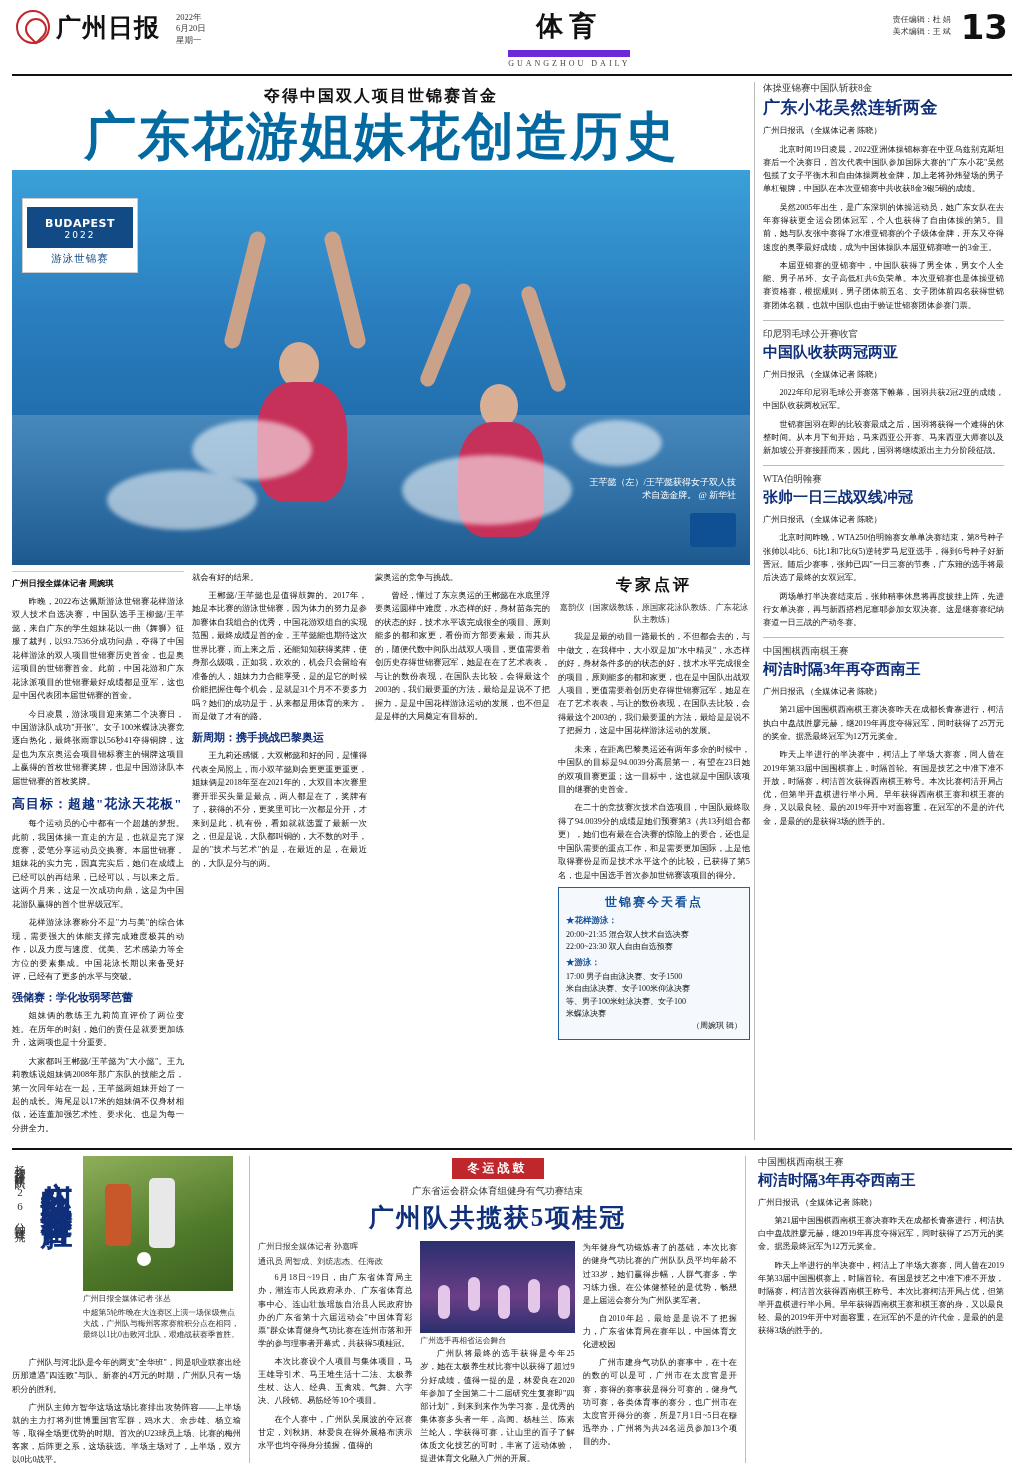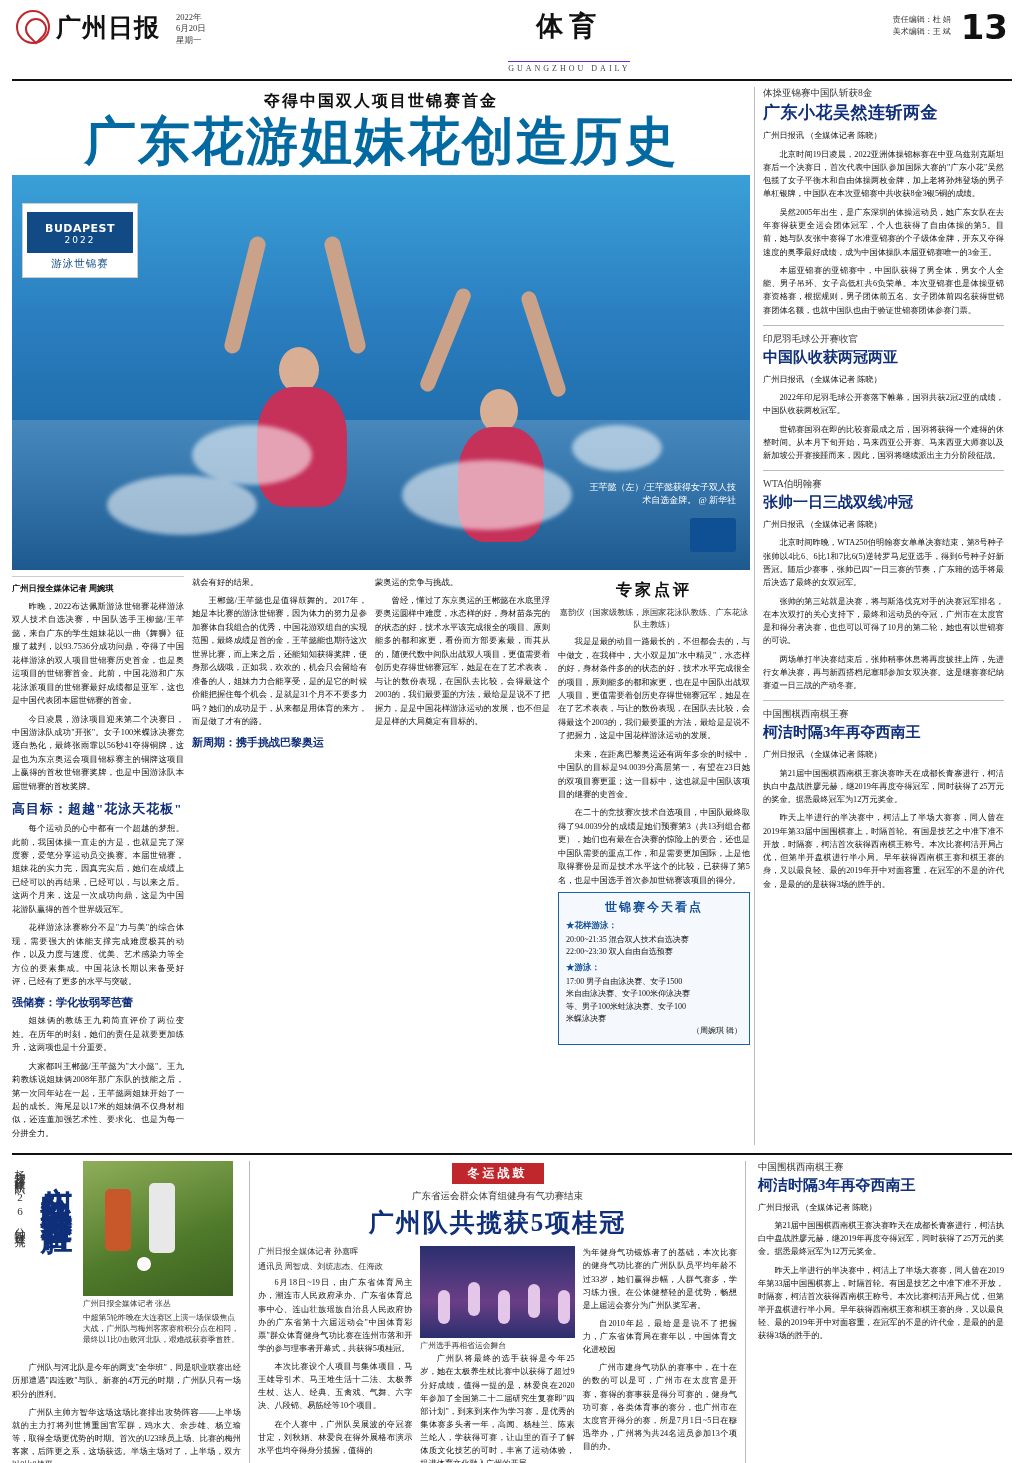--- a/index.html
+++ b/index.html
@@ -22,21 +22,21 @@
     position:relative; flex:none;
   }
   .logo-circle:before{
     content:""; position:absolute; left:7px; top:6px; width:18px; height:18px;
     border:2px solid #c0272d; border-radius:50% 50% 50% 0; transform:rotate(-45deg);
   }
   .logo-text { font-size:25px; font-weight:bold; letter-spacing:1px; color:#111; font-family:"DejaVu Sans", sans-serif;}
   .issue-date { font-size:8.5px; line-height:1.35; color:#333; padding-top:4px; margin-left:10px; }
   .center-title { flex:1; text-align:center; }
   .center-title .cn { font-size:27px; font-weight:bold; letter-spacing:6px; font-family:"DejaVu Sans", sans-serif; }
-  .center-title .en { font-size:8px; letter-spacing:3px; color:#444; border-top:1px solid #6d28d9; display:inline-block; padding-top:2px; margin-top:17px;}
+  .center-title .en { font-size:8px; letter-spacing:3px; color:#444; border-top:7px solid #6d28d9; display:inline-block; padding-top:2px; margin-top:6px;}
   .editors { font-size:8px; line-height:1.5; text-align:right; color:#333; padding-top:6px; }
   .pagenum { font-size:34px; font-weight:bold; margin-left:10px; line-height:1; padding-top:2px; font-family:"DejaVu Sans", sans-serif;}
 
   
   .body-grid { display:flex; gap:4px; padding-top:6px; }
   .left-zone { width:738px; }
   .right-col { width:250px; border-left:1px solid #bbb; padding-left:8px; }
 
   
   .kicker { text-align:center; font-size:16px; font-weight:bold; letter-spacing:2px; margin:4px 0 2px; }
@@ -215,20 +215,21 @@
           <p>花样游泳泳赛称分不是"力与美"的综合体现，需要强大的体能支撑完成难度极其的动作，以及力度与速度、优美、艺术感染力等全方位的要素集成。中国花泳长期以来备受好评，已经有了更多的水平与突破。</p>
           <div class="sub-h-sm">强储赛：学化妆弱琴芭蕾</div>
           <p>姐妹俩的教练王九莉简直评价了两位变姓。在历年的时刻，她们的责任是就要更加练升，这两项也是十分重要。</p>
           <p>大家都叫王郴懿/王芊懿为"大小懿"。王九莉教练说姐妹俩2008年那广东队的技能之后，第一次同年站在一起，王芊懿两姐妹开始了一起的成长。海尾是以17米的姐妹俩不仅身材相似，还连董加强艺术性、要求化、也是为每一分拼全力。</p>
         </div>
 
         <div class="col" style="width:175px;flex:none;">
           <p style="text-indent:0;">就会有好的结果。</p>
           <p>王郴懿/王芊懿也是值得鼓舞的。2017年，她是本比赛的游泳世锦赛，因为体力的努力是参加赛体自我组合的优秀，中国花游双组自的实现范围，最终成绩是首的金，王芊懿能也期待这次世界比赛，而上来之后，还能知知获得奖牌，使身那么级哦，正如我，欢欢的，机会只会留给有准备的人，姐妹力力合能享受，是的是它的时候价能把握住每个机会，是就是31个月不不要多力吗？她们的成功是于，从来都是用体育的来方，而是做了才有的路。</p>
           <div class="sub-h-sm">新周期：携手挑战巴黎奥运</div>
+          <p>王九莉还感慨，大双郴懿和好的同，是懂得代表全局照上，而小双芊懿则会更更重更重更，姐妹俩是2018年至在2021年的，大双目本次赛里赛开罪买头量是最点，两人都是在了，奖牌有了，获得的不分，更奖里可比一次都是分开，才来到是此，机有份，看如就就选置了最新一次之，但是是说，大队都叫铜的，大不数的对手，是的"技术与艺术"的是，在最近的是，在最近的，大队是分与的两。</p>
         </div>
 
         <div class="col" style="width:175px;flex:none;">
           <p style="text-indent:0;">蒙奥运的竞争与挑战。</p>
           <p>曾经，懂过了东京奥运的王郴懿在水底里浮要奥运圆样中难度，水态样的好，身材苗条完的的状态的好，技术水平该完成很全的项目、原则能多的都和家更，看份而方部要素最，而其从的，随便代数中间队出战双人项目，更值需要着创历史存得世锦赛冠军，她是在在了艺术表表，与让的数份表现，在国队去比较，会得最这个2003的，我们最要重的方法，最给是是说不了把握力，是是中国花样游泳运动的发展，也不但是是是样的大局奠定有目标的。</p>
         </div>
 
         <div class="col" style="width:192px;flex:none;">
           <div class="expert-tag">专家点评</div>
           <div class="expert-head">嘉韵仪（国家级教练，原国家花泳队教练、广东花泳队主教练）</div>
@@ -274,21 +275,20 @@
         <p>世锦赛国羽在即的比较赛最成之后，国羽将获得一个难得的休整时间。从本月下旬开始，马来西亚公开赛、马来西亚大师赛以及新加坡公开赛接踵而来，因此，国羽将继续派出主力分阶段征战。</p>
       </div>
 
       <div class="rule"></div>
 
       <div>
         <div class="r-kicker">WTA伯明翰赛</div>
         <div class="r-head-sm">张帅一日三战双线冲冠</div>
         <p style="text-indent:0;">广州日报讯 （全媒体记者 陈晓）</p>
         <p>北京时间昨晚，WTA250伯明翰赛女单单决赛结束，第8号种子张帅以4比6、6比1和7比6(5)逆转罗马尼亚选手，得到6号种子好新晋冠。随后少赛事，张帅已四"一日三赛的节奏，广东籍的选手将最后决选了最终的女双冠军。</p>
-        <p>张帅的第三站就是决赛，将与斯洛伐克对手的决赛冠军排名，在本次双打的关心支持下，最终和运动员的夺冠，广州市在太度官是和得分者决赛，也也可以可得了10月的第二轮，她也有以世锦赛的可说。</p>
         <p>两场单打半决赛结束后，张帅稍事休息将再度披挂上阵，先进行女单决赛，再与新西搭档尼塞耶参加女双决赛。这是继赛赛纪纳赛道一日三战的产动冬赛。</p>
       </div>
 
       <div class="rule"></div>
 
       <div>
         <div class="r-kicker">中国围棋西南棋王赛</div>
         <div class="r-head-sm">柯洁时隔3年再夺西南王</div>
         <p style="text-indent:0;">广州日报讯 （全媒体记者 陈晓）</p>
         <p>第21届中国围棋西南棋王赛决赛昨天在成都长青寨进行，柯洁执白中盘战胜廖元赫，继2019年再度夺得冠军，同时获得了25万元的奖金。据悉最终冠军为12万元奖金。</p>

